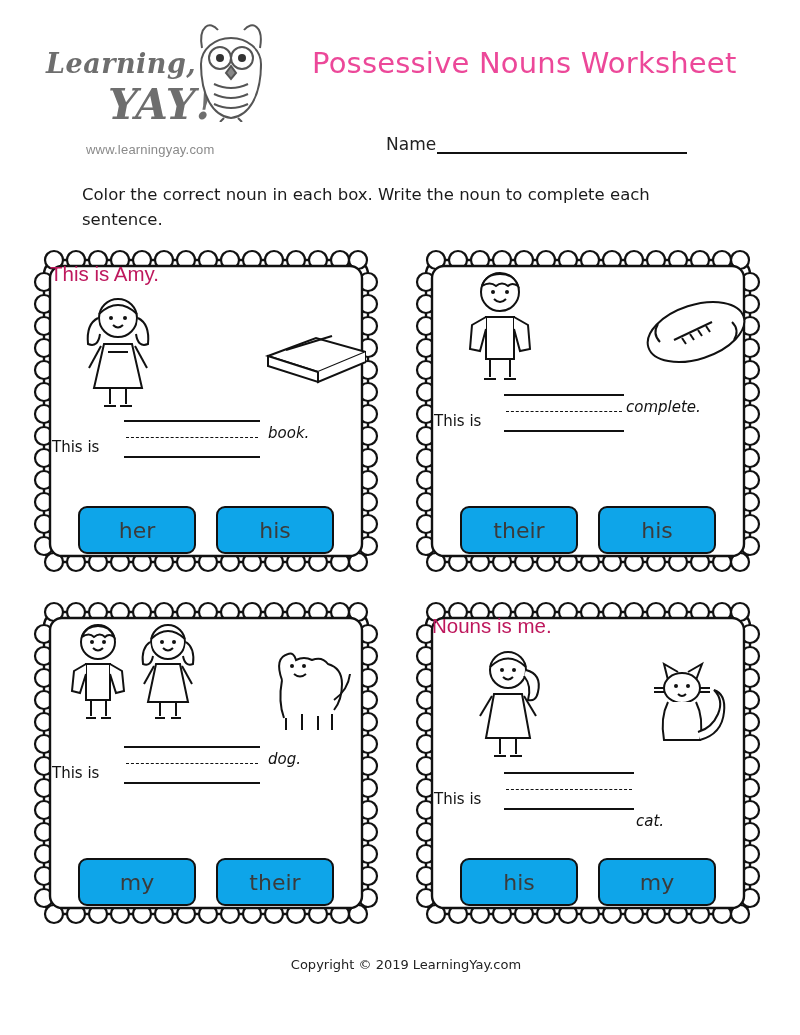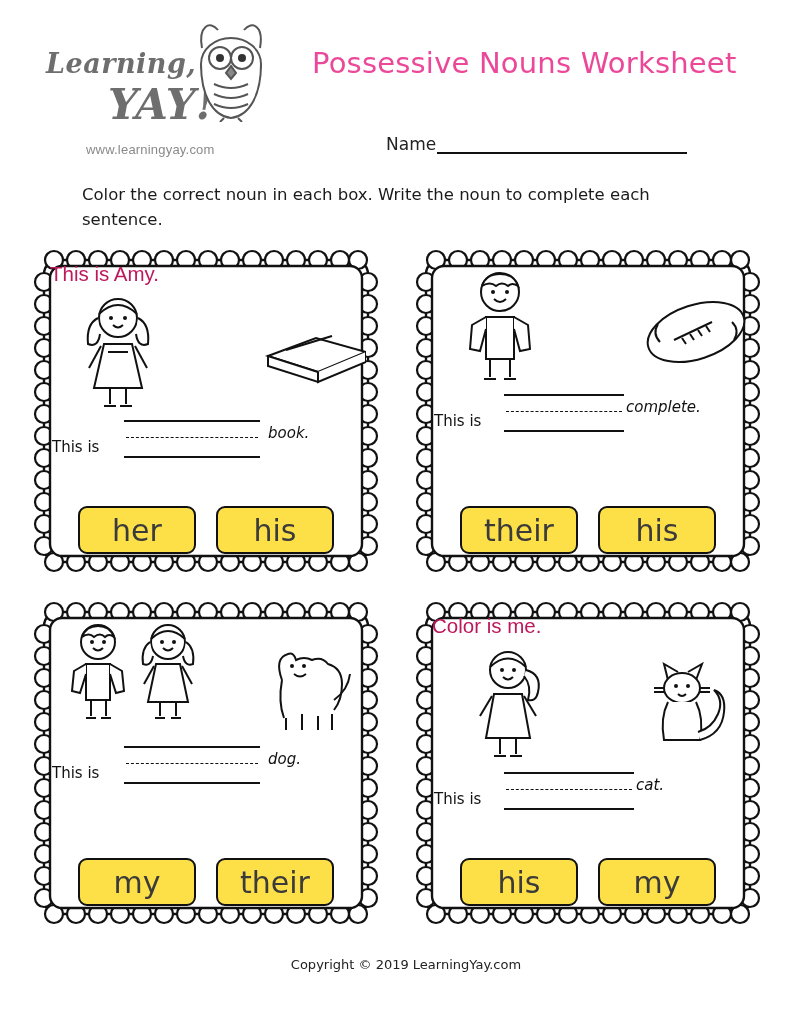--- a/index.html
+++ b/index.html
@@ -187,23 +187,23 @@
   }
   .choice {
     width: 118px;
     height: 48px;
     border: 2.2px solid #111;
     border-radius: 9px;
     display: flex;
     align-items: center;
     justify-content: center;
     font-family: "DejaVu Sans", sans-serif;
-    font-size: 30px;
+    font-size: 22px;
     color: #3b3b3b;
-    background: #fde047;
+    background: #0ea5e9;
     box-sizing: border-box;
   }
 
   
   .footer {
     position: absolute;
     left: 6px;
     top: 955px;
     width: 800px;
     text-align: center;
@@ -647,21 +647,21 @@
             <circle cx="338" cy="234" r="9"></circle>
             <circle cx="338" cy="256" r="9"></circle>
             <circle cx="338" cy="278" r="9"></circle>
             <circle cx="338" cy="300" r="9"></circle>
         </g>
         <rect x="20" y="20" width="312" height="290" rx="12" fill="#fff" stroke="none"></rect>
         <rect x="20" y="20" width="312" height="290" rx="12" fill="none" stroke="#111" stroke-width="2.4"></rect>
       </svg>
     </div>
     <div class="card-inner">
-      <div class="prompt">Color is me.</div>
+      <div class="prompt">Nouns is me.</div>
       <div class="art">
         <svg viewBox="0 0 320 128" width="320" height="128">
           <g fill="none" stroke="#111" stroke-width="2">
 
             <circle cx="80" cy="30" r="18" fill="#fff"></circle>
             <path d="M62 27 q18 -17 36 0"></path>
             <path d="M98 30 q16 4 12 22 q-2 10 -10 8 q4 -14 -4 -24" fill="#fff"></path>
             <circle cx="74" cy="30" r="2" fill="#111" stroke="none"></circle>
             <circle cx="86" cy="30" r="2" fill="#111" stroke="none"></circle>
             <path d="M75 37 q5 5 10 0"></path>
@@ -682,21 +682,21 @@
             <path d="M236 48 h-10 M236 52 h-10 M272 48 h10 M272 52 h10"></path>
             <path d="M240 62 q-8 16 -4 38 h36 q4 -22 -4 -38" fill="#fff"></path>
             <path d="M272 100 q22 -6 24 -28 q2 -18 -10 -22 q10 10 4 24 q-6 14 -20 18" fill="#fff"></path>
             <path d="M238 100 h34"></path>
           </g>
         </svg>
       </div>
       <div class="sentence">
         <span class="sent-pre">This is</span>
         <span class="blank" style="left:76px;width:130px;"></span>
-        <span class="sent-post" style="left:208px;">cat.</span>
+        <span class="sent-post" style="left:208px;margin-top:36px;">cat.</span>
       </div>
       <div class="choices">
         <div class="choice">his</div>
         <div class="choice">my</div>
       </div>
     </div>
   </div>
 
 </div>
 

